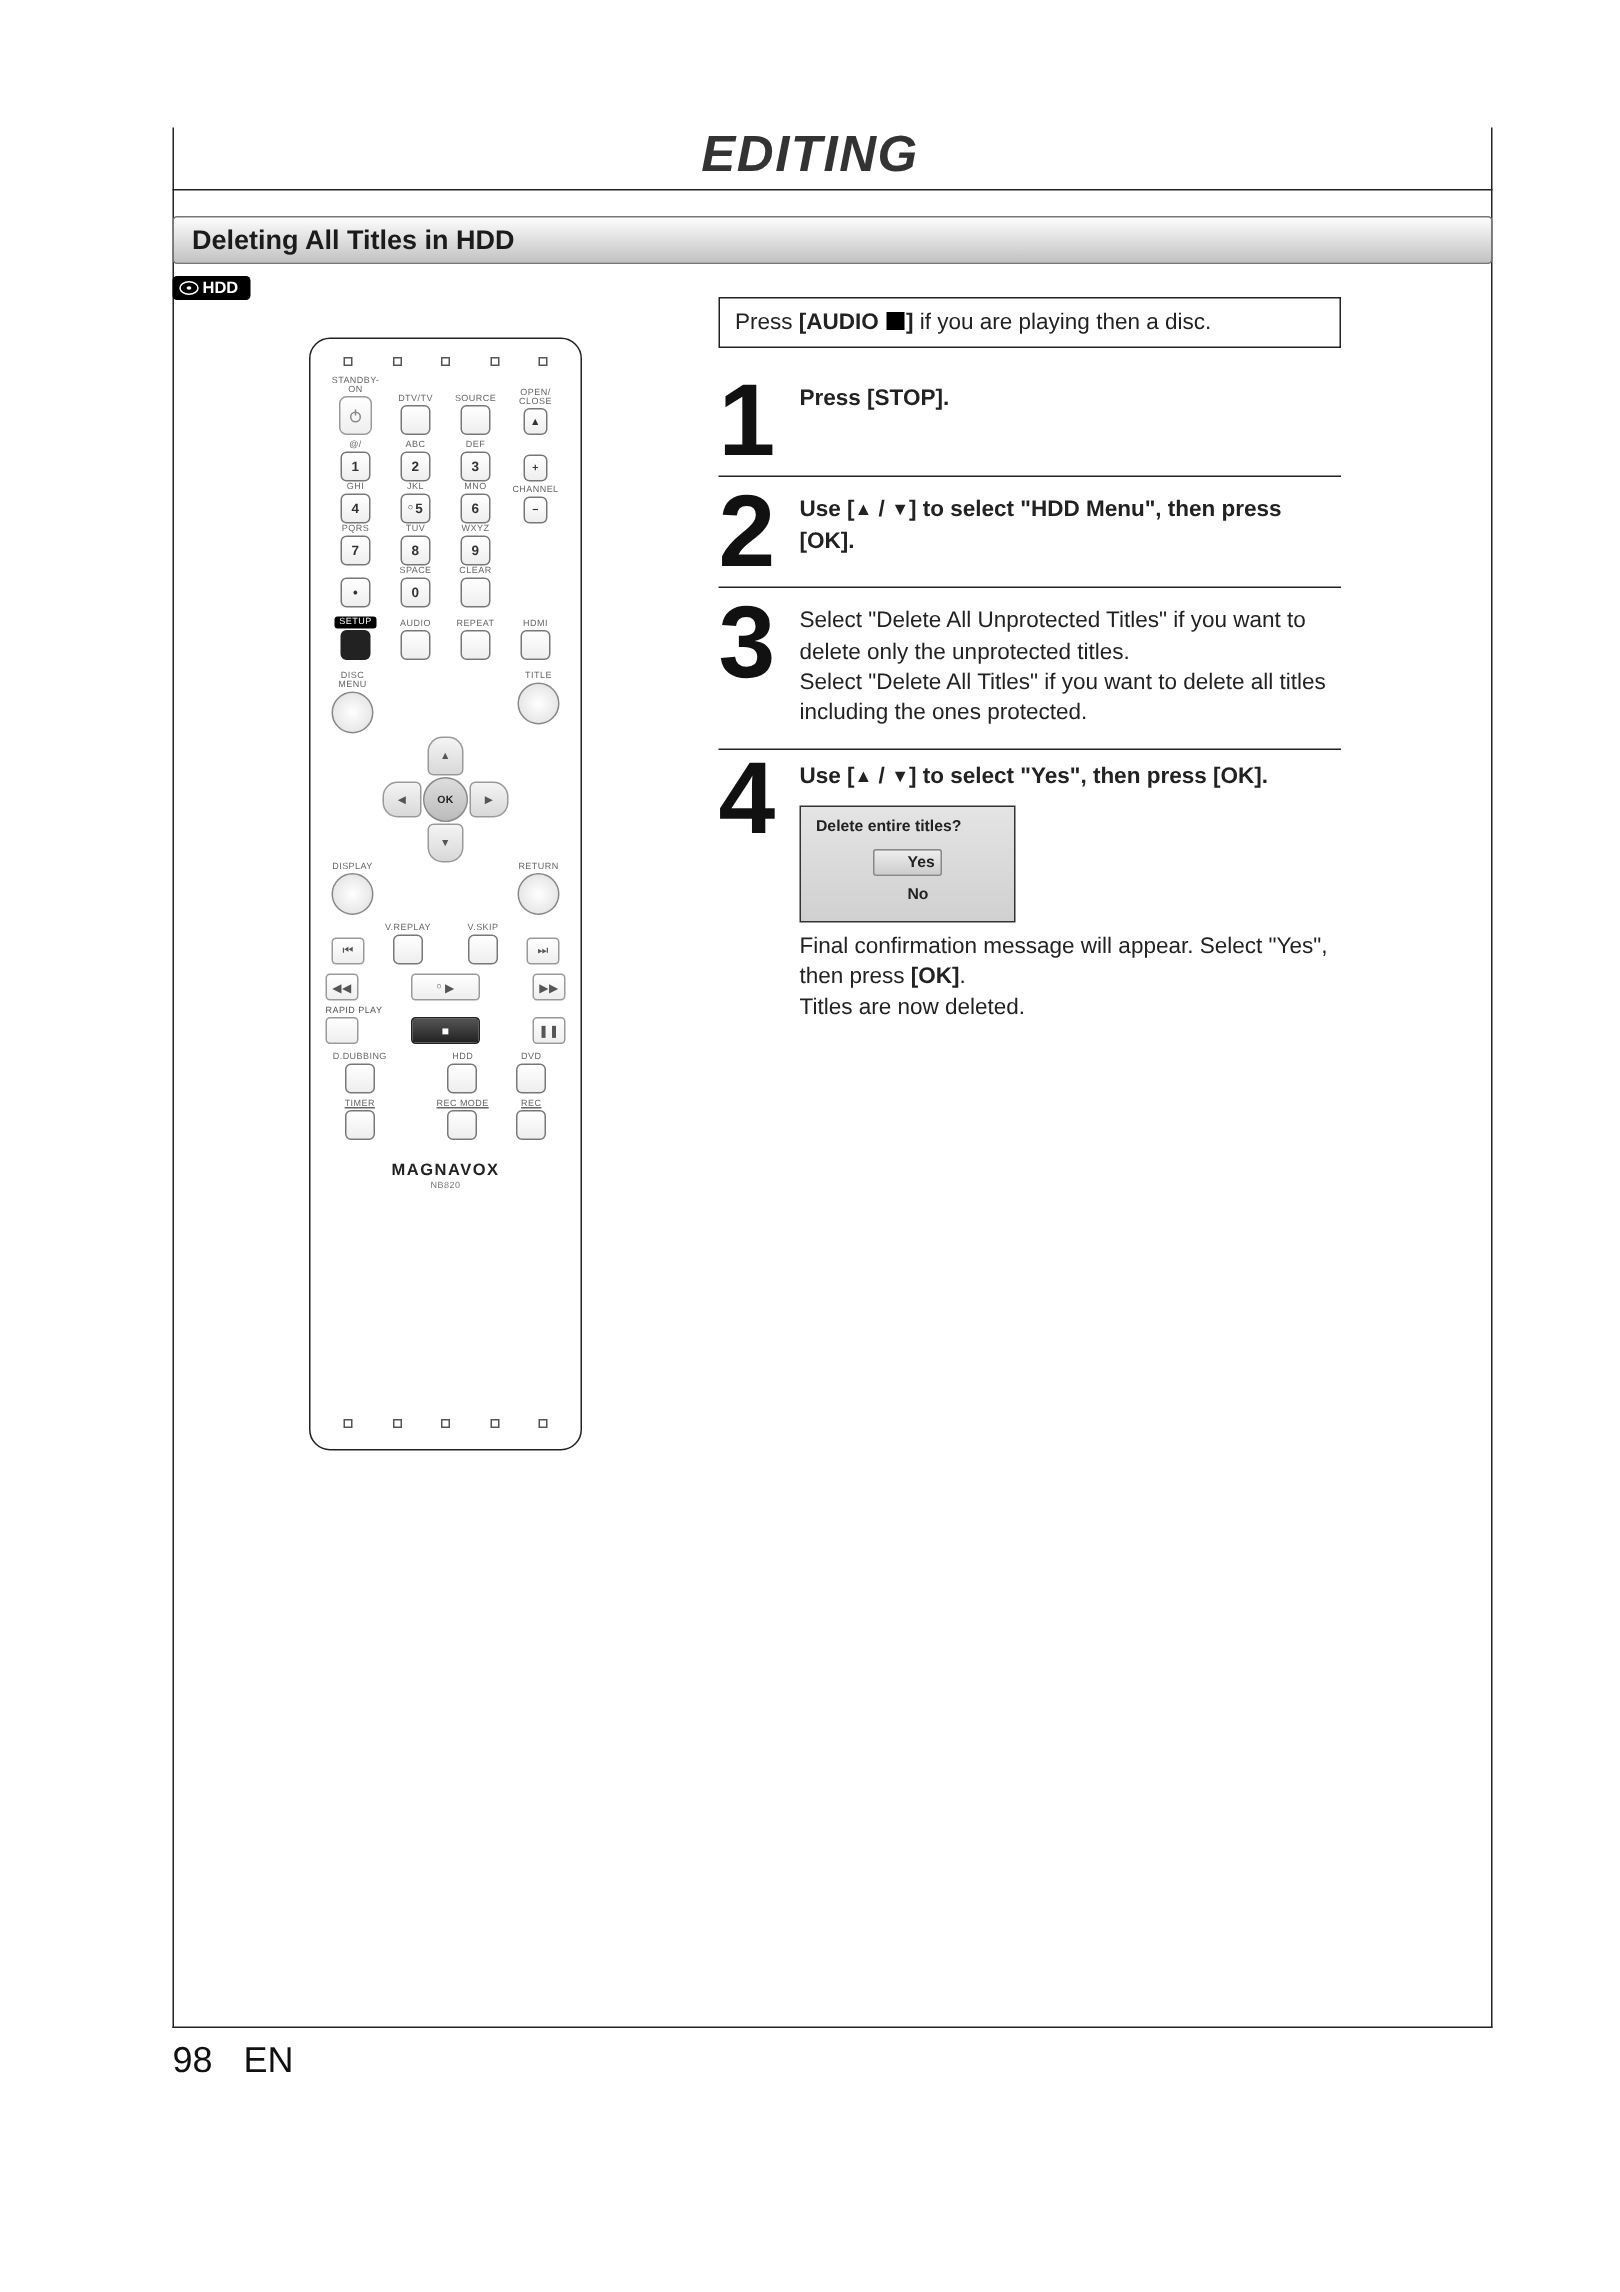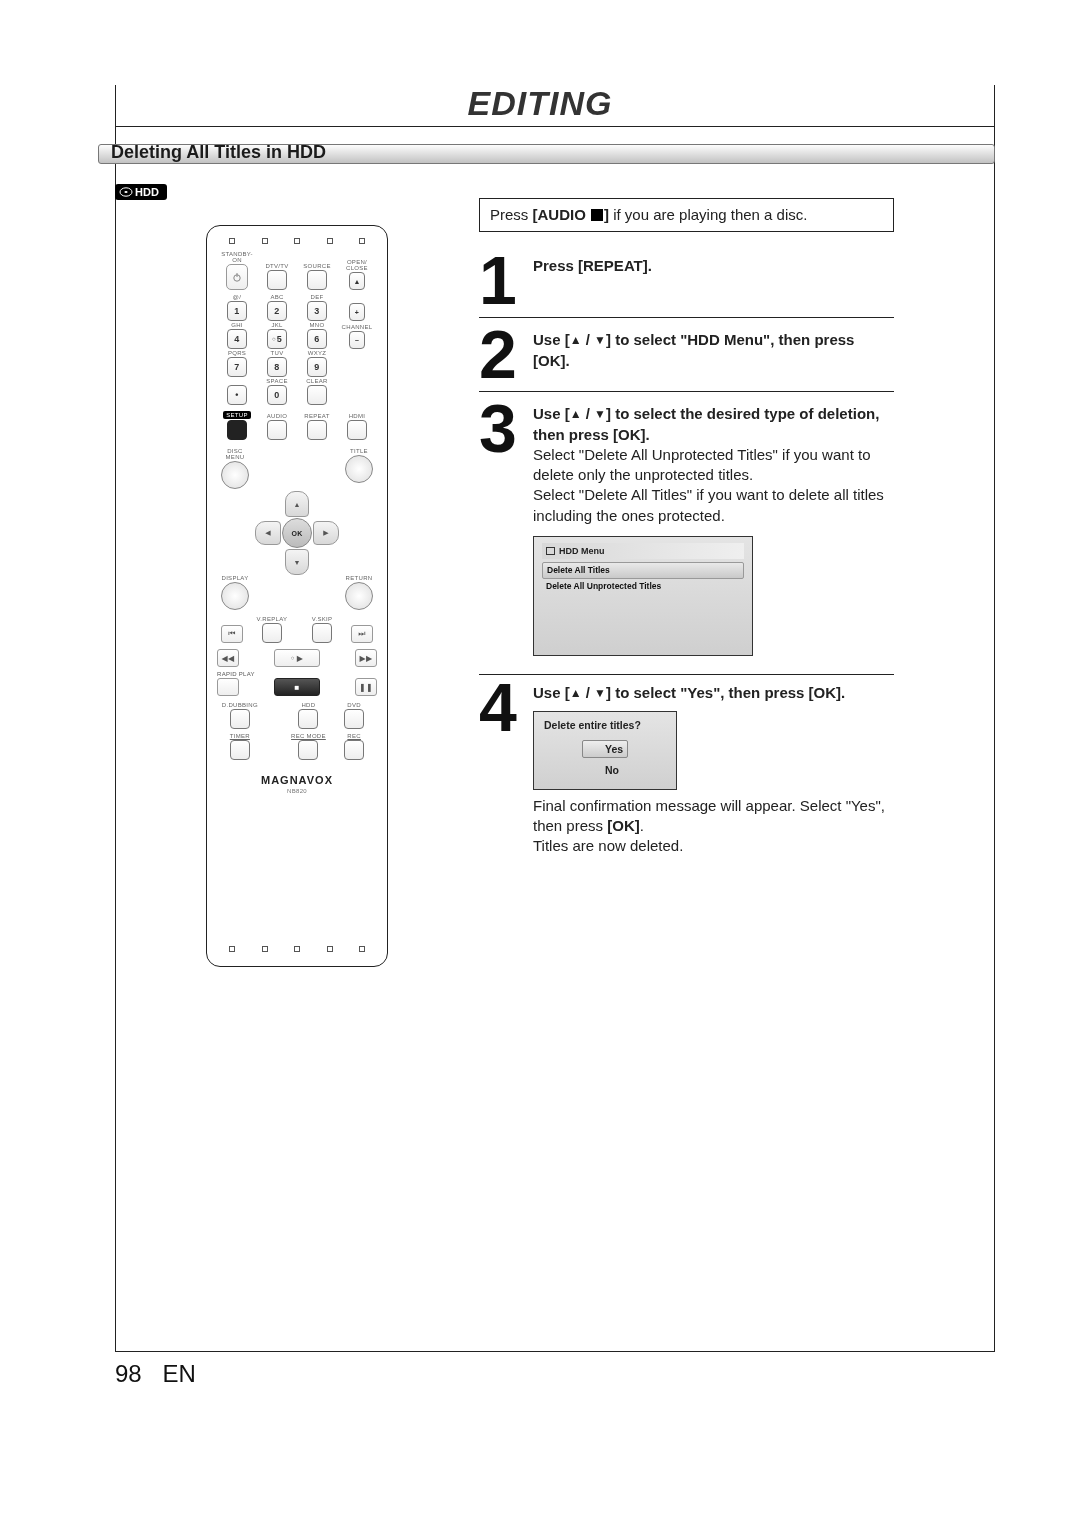--- a/index.html
+++ b/index.html
@@ -34,28 +34,28 @@
     text-align: center;
     font-weight: 900;
     font-style: italic;
     font-size: 34px;
     letter-spacing: 1px;
     color: #333;
   }
   .section-bar {
     position: absolute;
     top: 144px;
-    left: 98px;
+    left: 115px;
     right: 85px;
-    height: 20px;
+    height: 32px;
     background: linear-gradient(to bottom, #fdfdfd 0%, #e2e2e2 45%, #c2c2c2 100%);
     border: 1px solid #777;
     border-radius: 3px;
     display: flex;
-    align-items: flex-end;
+    align-items: center;
   }
   .section-bar .title {
     font-weight: bold;
     font-size: 18px;
     color: #1b1b1b;
     padding-left: 12px;
   }
   .hdd-badge {
     position: absolute;
     top: 184px;
@@ -503,52 +503,39 @@
 </div>
 
 <div class="right-col">
   <div class="note-box">
     <span>Press </span><b><span>[AUDIO </span><span class="stop-icon"></span><span>]</span></b><span> if you are playing then a disc.</span>
   </div>
 
   <div class="step-block">
     <div class="step-num">1</div>
     <div class="step-body">
-      <div class="head">Press [REPEAT].</div>
+      <div class="head">Press [STOP].</div>
     </div>
   </div>
 
   <div class="step-block">
     <div class="step-num">2</div>
     <div class="step-body">
       <div class="head">
         <span>Use [</span><span class="arrow-glyph">▲</span><span> / </span><span class="arrow-glyph">▼</span><span>] to select "HDD Menu", then press [OK].</span>
       </div>
     </div>
   </div>
 
   <div class="step-block noborder">
     <div class="step-num">3</div>
     <div class="step-body">
-      <div class="head">
-        <span>Use [</span><span class="arrow-glyph">▲</span><span> / </span><span class="arrow-glyph">▼</span><span>] to select the desired type of deletion, then press [OK].</span>
-      </div>
       <div>Select "Delete All Unprotected Titles" if you want to delete only the unprotected titles.</div>
       <div>Select "Delete All Titles" if you want to delete all titles including the ones protected.</div>
 
-      <div class="osd-box">
-        <div class="osd-title-bar">
-          <span class="tv-icon"></span>
-          <span>HDD Menu</span>
-        </div>
-        <div class="osd-list">
-          <div class="osd-item selected">Delete All Titles</div>
-          <div class="osd-item">Delete All Unprotected Titles</div>
-        </div>
-      </div>
     </div>
   </div>
 
   <div style="border-top:1px solid #222;margin-top:2px"></div>
 
   <div class="step-block noborder">
     <div class="step-num">4</div>
     <div class="step-body">
       <div class="head">
         <span>Use [</span><span class="arrow-glyph">▲</span><span> / </span><span class="arrow-glyph">▼</span><span>] to select "Yes", then press [OK].</span>

